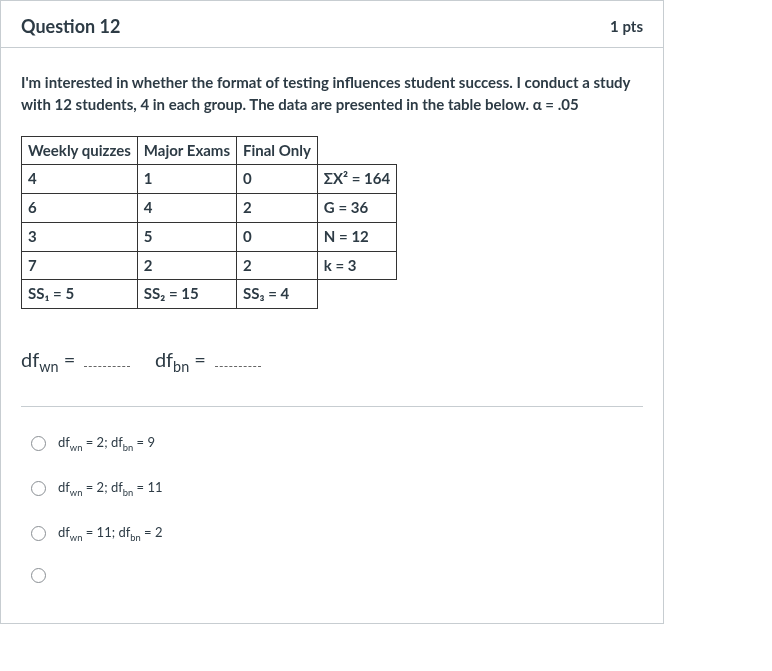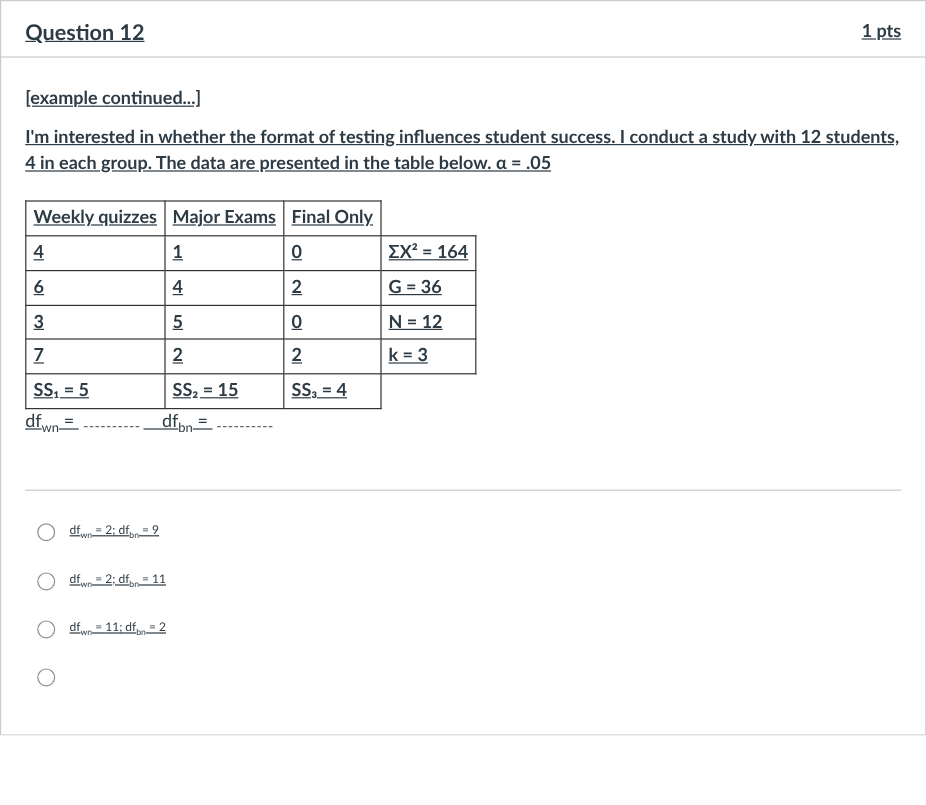--- a/index.html
+++ b/index.html
@@ -4,24 +4,23 @@
 <style>
   body {
     margin: 0;
     padding: 0;
     font-family: "Lato", "Helvetica Neue", Helvetica, Arial, sans-serif;
     color: #2d3b45;
     background: #fff;
     font-size: 14px;
   }
   .container {
-    width: 772px;
+    width: 664px;
     box-sizing: border-box;
     border: 1px solid #c7cdd1;
-    text-decoration: underline;
   }
   .header {
     display: flex;
     justify-content: space-between;
     align-items: center;
     padding: 14px 20px 10px;
     border-bottom: 1px solid #c7cdd1;
   }
   .q-title {
     font-size: 18px;
@@ -39,36 +38,37 @@
   .lead {
     margin: 0 0 10px 0;
     font-weight: 700;
   }
   .intro {
     margin: 0 0 20px 0;
     font-weight: 700;
   }
   table.data {
     border-collapse: collapse;
+    margin-bottom: 36px;
     font-size: 15px;
   }
   table.data th, table.data td {
     border: 1px solid #333;
     padding: 3px 6px;
     text-align: left;
     font-weight: 700;
     font-size: 15px;
     vertical-align: middle;
   }
   table.data td.noborder {
     border: none;
   }
   .blank-line {
-    margin-bottom: 44px;
-    font-size: 15px;
+    margin-bottom: 28px;
+    font-size: 20px;
   }
   .blank-inner {
     display: inline-block;
     border-bottom: 1px dashed #666;
     width: 46px;
     height: 10px;
     vertical-align: baseline;
     margin: 0 4px;
   }
   sub { font-size: 0.72em; }
@@ -77,21 +77,21 @@
     border-top: 1px solid #c7cdd1;
     margin: 0 0 0 0;
   }
   .options {
     padding-top: 14px;
   }
   .option {
     display: flex;
     align-items: center;
     padding: 12px 0 12px 10px;
-    font-size: 10px;
+    font-size: 13px;
     cursor: pointer;
   }
   .radio {
     width: 13px;
     height: 13px;
     border: 1px solid #8a8f94;
     border-radius: 50%;
     margin-right: 12px;
     flex-shrink: 0;
     background: #fff;
@@ -102,21 +102,20 @@
 
 <div class="container">
 
   <div class="header">
     <div class="q-title">Question 12</div>
     <div class="q-pts">1 pts</div>
   </div>
 
   <div class="body">
 
-    <p class="lead">[example continued...]</p>
 
     <p class="intro">I'm interested in whether the format of testing influences student success.  I conduct a study with 12 students, 4 in each group.  The data are presented in the table below.  α = .05</p>
 
     <table class="data">
       <tbody>
           <tr>
         <th>Weekly quizzes</th>
         <th>Major Exams</th>
         <th>Final Only</th>
         <td class="noborder"></td>

